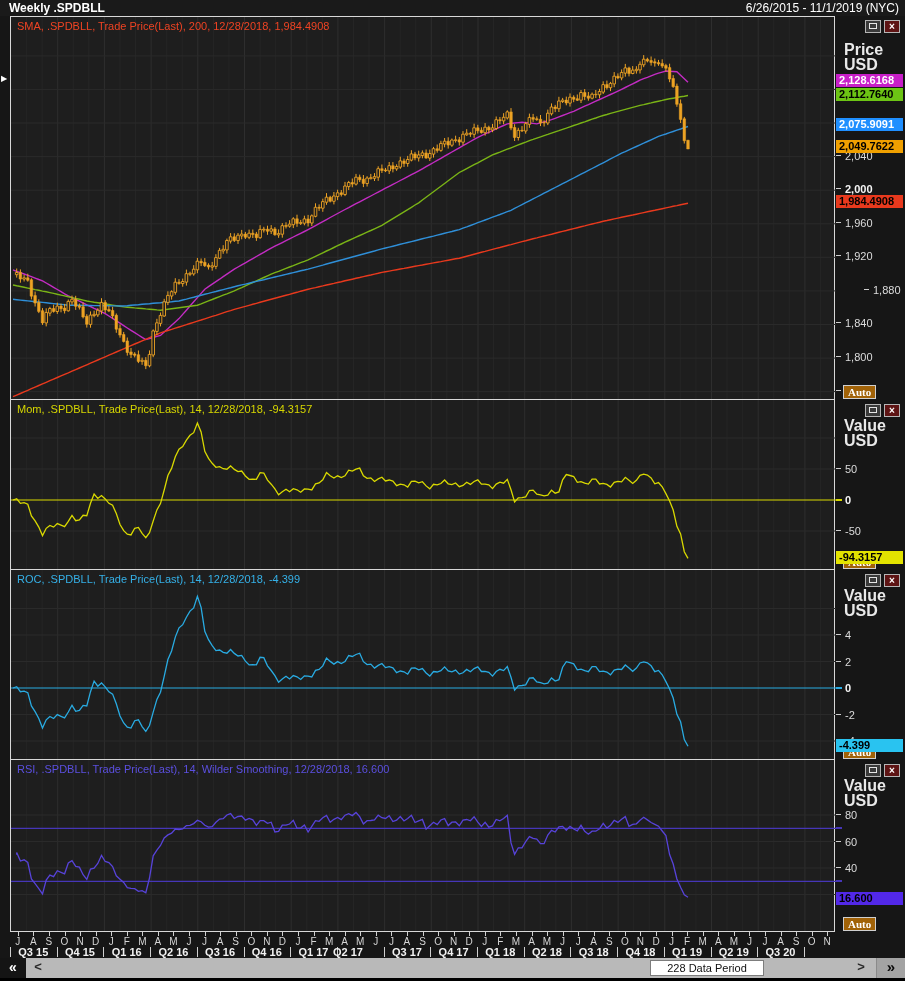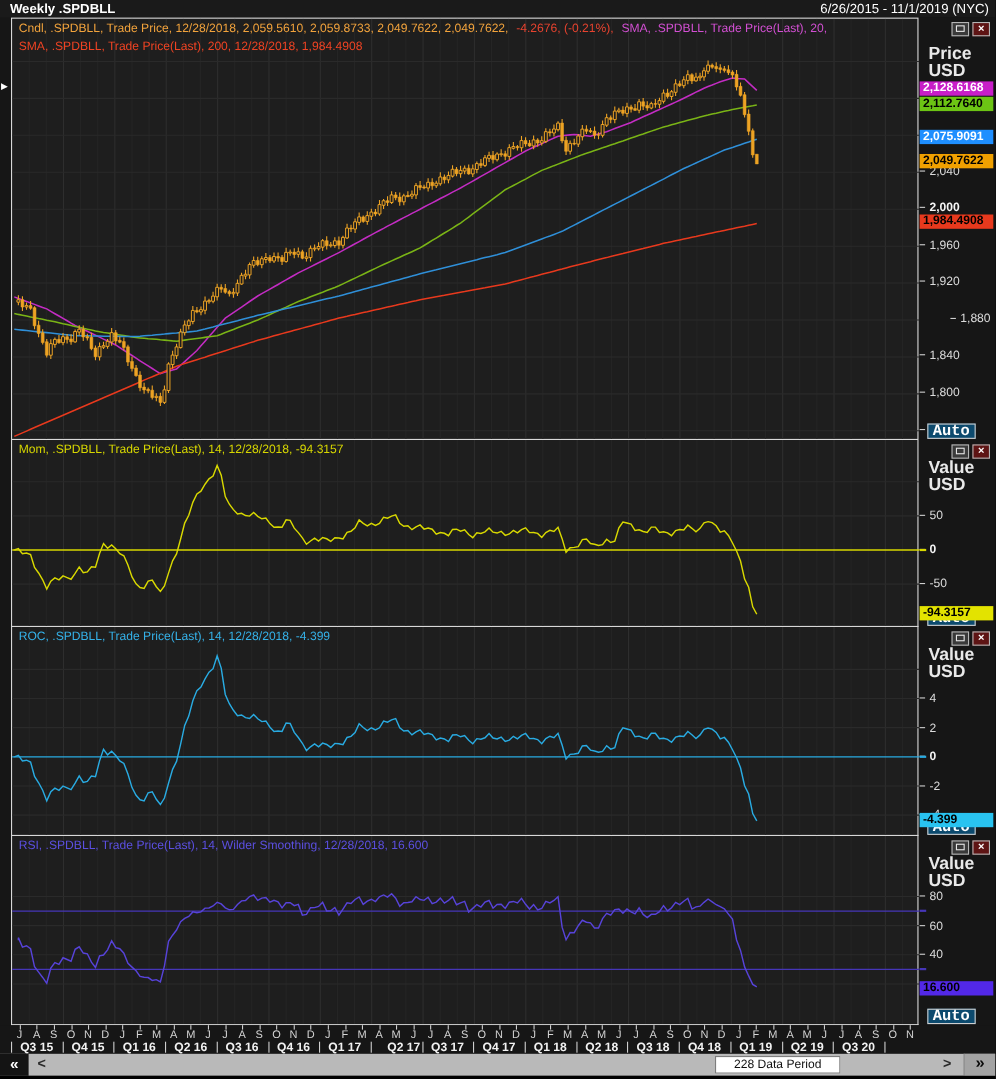--- a/index.html
+++ b/index.html
@@ -30,22 +30,22 @@
   .wbtn.restore::after{content:"";display:block;width:6px;height:4px;border:1px solid #e6e6e6;margin:2px auto 0;}
   .wbtn.close{background:#5e1414;color:#fff;font-size:10px;line-height:11px;font-weight:bold;}
   .tick{position:absolute;left:0;height:12px;white-space:nowrap;}
   .tick .dash{position:absolute;left:0;top:5px;width:5px;height:1px;background:#cfcfcf;}
   .tick .lbl{margin-left:9px;color:#dcdcdc;font-size:11px;}
   .tick .lbl.b{font-weight:bold;color:#f5f5f5;}
   .mark{position:absolute;left:0;width:6px;height:2px;}
   .badge{position:absolute;left:0;right:2px;height:13px;line-height:13px;padding-left:3px;
          font-size:11px;font-weight:bold;z-index:3;white-space:nowrap;}
   .auto{position:absolute;bottom:1px;left:7px;height:14px;line-height:12px;padding:0 4px;
-        background:#0c4a6e;border:1px solid #cfcfcf;color:#fff;font-weight:bold;font-size:14px;
-        font-family:Liberation Mono, monospace;z-index:2;}
+        background:#a16207;border:1px solid #cfcfcf;color:#fff;font-weight:bold;font-size:11px;
+        font-family:Liberation Serif, serif;z-index:2;}
   
   #xaxis{position:absolute;left:0;top:932px;width:905px;height:26px;background:#161616;}
   .mtick{position:absolute;top:0;width:1px;height:4px;background:#cfcfcf;}
   .mlbl{position:absolute;top:4px;width:12px;text-align:center;font-size:10px;color:#d5d5d5;}
   .qsep{position:absolute;top:15px;width:1px;height:10px;background:#cfcfcf;}
   .qlbl{position:absolute;top:14px;width:52px;text-align:center;font-size:11px;font-weight:bold;color:#f2f2f2;}
   
   #scrollbar{position:absolute;left:0;top:958px;width:905px;height:20px;background:#b9b9b9;}
   #sb-ll{position:absolute;left:0;top:0;width:26px;height:20px;background:#141414;color:#fff;
          font-size:14px;font-weight:bold;text-align:center;line-height:18px;}
@@ -140,23 +140,20 @@
           <line x1="0" y1="374.6" x2="825" y2="374.6" stroke="#2a2a2a" stroke-width="1"></line>
           <polyline points="2.0,252.9 5.7,254.3 9.4,255.7 13.1,257.0 16.8,258.4 20.4,259.7 24.1,261.1 27.8,262.5 31.5,263.8 35.2,266.0 38.9,268.2 42.6,270.3 46.3,272.5 50.0,274.6 53.6,276.8 57.3,278.9 61.0,280.7 64.7,282.5 68.4,284.2 72.1,286.0 75.8,287.8 79.5,289.5 83.1,291.3 86.8,293.0 90.5,294.8 94.2,296.6 97.9,299.0 101.6,301.4 105.3,303.8 109.0,306.2 112.7,308.6 116.3,311.0 120.0,313.4 123.7,315.7 127.4,318.0 131.1,320.3 134.8,322.6 138.5,321.5 142.2,320.5 145.9,319.4 149.5,318.4 153.2,315.0 156.9,311.7 160.6,308.3 164.3,305.0 168.0,301.6 171.7,297.4 175.4,293.2 179.0,289.0 182.7,284.8 186.4,280.6 190.1,276.4 193.8,272.2 197.5,269.7 201.2,267.2 204.9,264.7 208.6,262.2 212.2,259.6 215.9,257.1 219.6,254.6 223.3,252.1 227.0,250.0 230.7,247.9 234.4,245.8 238.1,243.7 241.8,241.6 245.4,239.5 249.1,237.4 252.8,235.3 256.5,233.2 260.2,231.1 263.9,229.2 267.6,227.4 271.3,225.6 275.0,223.7 278.6,221.9 282.3,220.0 286.0,218.2 289.7,216.3 293.4,214.5 297.1,212.6 300.8,210.6 304.5,208.6 308.1,206.6 311.8,204.6 315.5,202.6 319.2,200.5 322.9,198.5 326.6,196.5 330.3,194.5 334.0,192.5 337.7,190.6 341.3,188.6 345.0,186.7 348.7,184.8 352.4,182.8 356.1,180.9 359.8,179.0 363.5,177.0 367.2,175.1 370.9,173.2 374.5,171.2 378.2,169.3 381.9,167.4 385.6,165.5 389.3,163.5 393.0,161.6 396.7,159.7 400.4,157.7 404.0,155.8 407.7,153.9 411.4,151.8 415.1,149.7 418.8,147.6 422.5,145.5 426.2,143.4 429.9,141.3 433.6,139.2 437.2,137.1 440.9,135.0 444.6,132.9 448.3,130.8 452.0,128.7 455.7,126.6 459.4,124.5 463.1,122.4 466.8,120.3 470.4,118.6 474.1,116.9 477.8,115.3 481.5,113.6 485.2,111.9 488.9,110.2 492.6,108.5 496.3,106.9 500.0,106.4 503.6,106.0 507.3,105.6 511.0,105.2 514.7,105.6 518.4,106.0 522.1,106.4 525.8,106.9 529.5,105.8 533.1,104.8 536.8,103.7 540.5,102.7 544.2,101.3 547.9,99.9 551.6,98.5 555.3,97.1 559.0,95.7 562.7,94.3 566.3,92.6 570.0,90.9 573.7,89.2 577.4,87.6 581.1,85.9 584.8,84.2 588.5,82.5 592.2,80.8 595.9,79.2 599.5,77.5 603.2,75.8 606.9,74.1 610.6,72.3 614.3,70.5 618.0,68.7 621.7,66.8 625.4,65.0 629.0,63.2 632.7,61.7 636.4,60.3 640.1,58.8 643.8,57.3 647.5,56.2 651.2,55.1 654.9,54.0 658.6,54.3 662.2,54.5 665.9,54.8 669.6,58.3 673.3,61.7 677.0,65.2" fill="none" stroke="#c32cc3" stroke-width="1.4"></polyline>
           <polyline points="2.0,268.0 5.7,268.8 9.4,269.5 13.1,270.3 16.8,271.1 20.4,271.8 24.1,272.6 27.8,273.3 31.5,274.1 35.2,274.8 38.9,275.6 42.6,276.4 46.3,277.3 50.0,278.1 53.6,278.9 57.3,279.8 61.0,280.6 64.7,281.5 68.4,282.3 72.1,283.1 75.8,284.0 79.5,284.6 83.1,285.2 86.8,285.7 90.5,286.3 94.2,286.9 97.9,287.5 101.6,288.1 105.3,288.7 109.0,289.3 112.7,289.9 116.3,290.2 120.0,290.5 123.7,290.9 127.4,291.2 131.1,291.5 134.8,291.9 138.5,292.2 142.2,292.5 145.9,292.9 149.5,293.2 153.2,292.7 156.9,292.2 160.6,291.7 164.3,291.2 168.0,290.7 171.7,290.2 175.4,289.7 179.0,289.2 182.7,288.7 186.4,288.2 190.1,286.8 193.8,285.3 197.5,283.9 201.2,282.5 204.9,281.0 208.6,279.6 212.2,278.2 215.9,276.8 219.6,275.3 223.3,273.9 227.0,272.2 230.7,270.6 234.4,268.9 238.1,267.2 241.8,265.5 245.4,263.8 249.1,262.2 252.8,260.5 256.5,258.8 260.2,257.1 263.9,255.7 267.6,254.3 271.3,252.8 275.0,251.4 278.6,250.0 282.3,248.6 286.0,247.1 289.7,245.7 293.4,244.3 297.1,242.8 300.8,241.1 304.5,239.3 308.1,237.6 311.8,235.8 315.5,234.0 319.2,232.3 322.9,230.5 326.6,228.7 330.3,227.0 334.0,225.2 337.7,223.5 341.3,221.9 345.0,220.2 348.7,218.5 352.4,216.8 356.1,215.1 359.8,213.5 363.5,211.8 367.2,210.1 370.9,208.4 374.5,206.2 378.2,203.9 381.9,201.6 385.6,199.4 389.3,197.1 393.0,194.8 396.7,192.6 400.4,190.3 404.0,188.0 407.7,185.8 411.4,183.0 415.1,180.3 418.8,177.5 422.5,174.8 426.2,172.0 429.9,169.3 433.6,166.5 437.2,163.8 440.9,161.0 444.6,158.3 448.3,155.5 452.0,153.6 455.7,151.6 459.4,149.7 463.1,147.7 466.8,145.8 470.4,143.8 474.1,141.8 477.8,139.9 481.5,137.9 485.2,136.5 488.9,135.1 492.6,133.6 496.3,132.2 500.0,130.8 503.6,129.4 507.3,127.9 511.0,126.5 514.7,125.1 518.4,123.6 522.1,122.4 525.8,121.1 529.5,119.9 533.1,118.6 536.8,117.4 540.5,116.1 544.2,114.8 547.9,113.6 551.6,112.3 555.3,111.1 559.0,109.8 562.7,108.5 566.3,107.3 570.0,106.0 573.7,104.8 577.4,103.5 581.1,102.2 584.8,101.0 588.5,99.7 592.2,98.5 595.9,97.5 599.5,96.4 603.2,95.4 606.9,94.4 610.6,93.4 614.3,92.4 618.0,91.4 621.7,90.4 625.4,89.4 629.0,88.4 632.7,87.6 636.4,86.7 640.1,85.9 643.8,85.0 647.5,84.2 651.2,83.4 654.9,82.5 658.6,81.8 662.2,81.2 665.9,80.5 669.6,79.8 673.3,79.2 677.0,78.5" fill="none" stroke="#7ab416" stroke-width="1.4"></polyline>
           <polyline points="2.0,282.3 5.7,282.7 9.4,283.1 13.1,283.5 16.8,283.9 20.4,284.3 24.1,284.7 27.8,285.0 31.5,285.4 35.2,285.8 38.9,286.2 42.6,286.6 46.3,287.0 50.0,287.4 53.6,287.8 57.3,288.2 61.0,288.2 64.7,288.3 68.4,288.3 72.1,288.4 75.8,288.5 79.5,288.5 83.1,288.6 86.8,288.6 90.5,288.7 94.2,288.7 97.9,288.8 101.6,288.9 105.3,288.9 109.0,289.0 112.7,289.0 116.3,288.7 120.0,288.3 123.7,288.0 127.4,287.7 131.1,287.3 134.8,287.0 138.5,286.7 142.2,286.3 145.9,286.0 149.5,285.7 153.2,285.3 156.9,285.0 160.6,284.7 164.3,284.3 168.0,284.0 171.7,283.0 175.4,282.1 179.0,281.1 182.7,280.2 186.4,279.2 190.1,278.3 193.8,277.3 197.5,276.4 201.2,275.4 204.9,274.5 208.6,273.5 212.2,272.6 215.9,271.6 219.6,270.7 223.3,269.7 227.0,268.8 230.7,267.9 234.4,267.1 238.1,266.2 241.8,265.3 245.4,264.4 249.1,263.5 252.8,262.7 256.5,261.8 260.2,260.9 263.9,260.0 267.6,259.1 271.3,258.3 275.0,257.4 278.6,256.5 282.3,255.6 286.0,254.7 289.7,253.8 293.4,253.0 297.1,252.1 300.8,251.1 304.5,250.1 308.1,249.1 311.8,248.1 315.5,247.0 319.2,246.0 322.9,245.0 326.6,244.0 330.3,243.0 334.0,242.0 337.7,241.0 341.3,240.0 345.0,239.0 348.7,238.0 352.4,237.0 356.1,236.0 359.8,235.0 363.5,234.0 367.2,232.9 370.9,231.9 374.5,231.0 378.2,230.1 381.9,229.2 385.6,228.3 389.3,227.3 393.0,226.4 396.7,225.5 400.4,224.6 404.0,223.7 407.7,222.7 411.4,221.8 415.1,220.9 418.8,220.0 422.5,219.1 426.2,218.1 429.9,217.2 433.6,216.3 437.2,215.4 440.9,214.5 444.6,213.5 448.3,212.6 452.0,211.2 455.7,209.9 459.4,208.5 463.1,207.1 466.8,205.7 470.4,204.4 474.1,203.0 477.8,201.6 481.5,200.2 485.2,198.8 488.9,197.5 492.6,196.1 496.3,194.7 500.0,193.3 503.6,191.4 507.3,189.5 511.0,187.6 514.7,185.7 518.4,183.8 522.1,181.9 525.8,180.0 529.5,178.1 533.1,176.2 536.8,174.3 540.5,172.4 544.2,170.5 547.9,168.6 551.6,166.7 555.3,164.8 559.0,162.9 562.7,161.0 566.3,159.1 570.0,157.2 573.7,155.3 577.4,153.4 581.1,151.5 584.8,149.6 588.5,147.7 592.2,145.8 595.9,143.8 599.5,141.9 603.2,140.0 606.9,138.1 610.6,136.2 614.3,134.6 618.0,132.9 621.7,131.2 625.4,129.5 629.0,127.8 632.7,126.2 636.4,124.5 640.1,122.8 643.8,121.1 647.5,119.4 651.2,118.2 654.9,117.0 658.6,115.7 662.2,114.5 665.9,113.2 669.6,112.0 673.3,110.7 677.0,109.5" fill="none" stroke="#2f8fd8" stroke-width="1.4"></polyline>
           <polyline points="2.0,379.7 5.7,378.1 9.4,376.5 13.1,374.9 16.8,373.3 20.4,371.7 24.1,370.1 27.8,368.5 31.5,366.9 35.2,365.3 38.9,363.7 42.6,362.1 46.3,360.5 50.0,358.9 53.6,357.3 57.3,355.8 61.0,354.2 64.7,352.6 68.4,351.0 72.1,349.4 75.8,347.8 79.5,346.2 83.1,344.6 86.8,343.0 90.5,341.4 94.2,339.8 97.9,338.2 101.6,336.6 105.3,335.0 109.0,333.4 112.7,331.8 116.3,330.2 120.0,328.6 123.7,327.0 127.4,325.5 131.1,323.9 134.8,322.3 138.5,320.7 142.2,319.1 145.9,317.5 149.5,315.9 153.2,314.7 156.9,313.5 160.6,312.4 164.3,311.2 168.0,310.0 171.7,308.8 175.4,307.7 179.0,306.5 182.7,305.3 186.4,304.1 190.1,303.0 193.8,301.8 197.5,300.6 201.2,299.4 204.9,298.3 208.6,297.1 212.2,295.9 215.9,294.7 219.6,293.6 223.3,292.4 227.0,291.4 230.7,290.4 234.4,289.4 238.1,288.3 241.8,287.3 245.4,286.3 249.1,285.3 252.8,284.3 256.5,283.3 260.2,282.3 263.9,281.3 267.6,280.3 271.3,279.3 275.0,278.3 278.6,277.3 282.3,276.3 286.0,275.3 289.7,274.2 293.4,273.2 297.1,272.2 300.8,271.4 304.5,270.6 308.1,269.7 311.8,268.9 315.5,268.0 319.2,267.2 322.9,266.4 326.6,265.5 330.3,264.7 334.0,263.8 337.7,263.0 341.3,262.2 345.0,261.3 348.7,260.5 352.4,259.6 356.1,258.8 359.8,258.0 363.5,257.1 367.2,256.3 370.9,255.4 374.5,254.8 378.2,254.1 381.9,253.4 385.6,252.7 389.3,252.0 393.0,251.4 396.7,250.7 400.4,250.0 404.0,249.3 407.7,248.6 411.4,248.0 415.1,247.3 418.8,246.6 422.5,245.9 426.2,245.2 429.9,244.6 433.6,243.9 437.2,243.2 440.9,242.5 444.6,241.8 448.3,241.2 452.0,240.2 455.7,239.2 459.4,238.3 463.1,237.3 466.8,236.3 470.4,235.3 474.1,234.4 477.8,233.4 481.5,232.4 485.2,231.4 488.9,230.5 492.6,229.5 496.3,228.5 500.0,227.6 503.6,226.6 507.3,225.6 511.0,224.6 514.7,223.7 518.4,222.7 522.1,221.8 525.8,220.9 529.5,219.9 533.1,219.0 536.8,218.1 540.5,217.2 544.2,216.2 547.9,215.3 551.6,214.4 555.3,213.5 559.0,212.5 562.7,211.6 566.3,210.7 570.0,209.8 573.7,208.9 577.4,207.9 581.1,207.0 584.8,206.1 588.5,205.2 592.2,204.2 595.9,203.5 599.5,202.7 603.2,201.9 606.9,201.1 610.6,200.3 614.3,199.5 618.0,198.7 621.7,198.0 625.4,197.2 629.0,196.4 632.7,195.6 636.4,194.8 640.1,194.0 643.8,193.3 647.5,192.5 651.2,191.7 654.9,190.9 658.6,190.1 662.2,189.3 665.9,188.6 669.6,187.8 673.3,187.0 677.0,186.2" fill="none" stroke="#e8391d" stroke-width="1.4"></polyline>
           <path d="M5.7 260.6L5.7 251.5M9.4 265.7L9.4 252.4M13.1 264.5L13.1 257.9M16.8 264.7L16.8 256.7M20.4 282.4L20.4 261.3M24.1 289.5L24.1 274.6M27.8 296.1L27.8 282.3M31.5 307.9L31.5 291.1M35.2 309.4L35.2 291.3M38.9 299.2L38.9 289.8M42.6 295.6L42.6 287.6M46.3 296.9L46.3 285.7M50.0 295.3L50.0 286.6M53.6 296.5L53.6 286.9M57.3 294.6L57.3 282.5M61.0 287.9L61.0 278.6M64.7 292.9L64.7 278.8M68.4 292.5L68.4 286.5M72.1 301.4L72.1 285.5M75.8 310.6L75.8 297.2M79.5 310.7L79.5 294.4M83.1 300.3L83.1 293.7M86.8 300.0L86.8 291.2M90.5 297.4L90.5 281.2M94.2 296.1L94.2 283.1M97.9 295.1L97.9 288.9M101.6 301.6L101.6 289.8M105.3 315.8L105.3 296.5M109.0 320.7L109.0 307.4M112.7 325.5L112.7 314.9M116.3 338.6L116.3 320.5M120.0 341.0L120.0 331.0M123.7 340.4L123.7 335.2M127.4 346.1L127.4 333.5M131.1 347.8L131.1 340.6M134.8 352.1L134.8 340.1M138.5 350.3L138.5 333.4M142.2 340.2L142.2 312.4M145.9 318.0L145.9 301.8M149.5 309.4L149.5 295.5M153.2 299.8L153.2 281.8M156.9 288.1L156.9 274.3M160.6 282.6L160.6 273.3M164.3 277.7L164.3 261.2M168.0 267.7L168.0 262.1M171.7 269.7L171.7 261.6M175.4 268.6L175.4 252.6M179.0 259.2L179.0 254.7M182.7 258.7L182.7 248.2M186.4 256.2L186.4 240.9M190.1 249.1L190.1 241.5M193.8 250.0L193.8 241.1M197.5 252.5L197.5 246.3M201.2 253.7L201.2 244.9M204.9 252.2L204.9 237.2M208.6 241.9L208.6 230.9M212.2 236.8L212.2 228.2M215.9 236.5L215.9 221.6M219.6 226.5L219.6 216.1M223.3 225.0L223.3 216.3M227.0 226.9L227.0 216.0M230.7 222.3L230.7 212.9M234.4 222.0L234.4 214.9M238.1 222.2L238.1 212.6M241.8 221.0L241.8 212.5M245.4 223.9L245.4 214.9M249.1 221.8L249.1 208.2M252.8 215.5L252.8 209.8M256.5 217.8L256.5 208.7M260.2 217.0L260.2 208.1M263.9 218.7L263.9 210.1M267.6 220.8L267.6 212.4M271.3 220.7L271.3 206.1M275.0 211.5L275.0 205.3M278.6 210.7L278.6 203.2M282.3 211.1L282.3 200.2M286.0 209.8L286.0 197.7M289.7 208.0L289.7 202.9M293.4 208.3L293.4 198.7M297.1 209.5L297.1 197.9M300.8 209.0L300.8 197.4M304.5 200.3L304.5 186.3M308.1 193.9L308.1 187.4M311.8 194.8L311.8 181.7M315.5 187.8L315.5 176.1M319.2 185.4L319.2 178.8M322.9 187.4L322.9 175.0M326.6 183.1L326.6 172.7M330.3 179.5L330.3 173.0M334.0 179.1L334.0 164.9M337.7 173.0L337.7 163.9M341.3 170.3L341.3 161.5M345.0 168.5L345.0 156.9M348.7 165.0L348.7 157.6M352.4 170.1L352.4 158.0M356.1 169.5L356.1 159.2M359.8 162.4L359.8 156.9M363.5 164.0L363.5 156.1M367.2 163.8L367.2 149.3M370.9 156.0L370.9 147.5M374.5 155.1L374.5 150.9M378.2 157.0L378.2 145.0M381.9 155.4L381.9 145.1M385.6 153.8L385.6 147.3M389.3 151.9L389.3 139.7M393.0 149.9L393.0 141.6M396.7 149.7L396.7 138.9M400.4 144.4L400.4 133.2M404.0 143.3L404.0 134.9M407.7 144.5L407.7 133.7M411.4 141.3L411.4 133.4M415.1 141.8L415.1 132.5M418.8 144.0L418.8 132.6M422.5 140.6L422.5 129.9M426.2 135.7L426.2 127.5M429.9 134.8L429.9 123.8M433.6 130.3L433.6 121.0M437.2 131.6L437.2 120.3M440.9 129.9L440.9 121.5M444.6 125.6L444.6 118.7M448.3 128.6L448.3 120.0M452.0 128.2L452.0 114.1M455.7 118.9L455.7 112.2M459.4 119.9L459.4 114.9M463.1 120.9L463.1 106.7M466.8 116.5L466.8 107.8M470.4 116.5L470.4 110.3M474.1 118.7L474.1 106.1M477.8 116.5L477.8 108.7M481.5 115.2L481.5 106.9M485.2 113.0L485.2 99.5M488.9 107.2L488.9 100.0M492.6 107.2L492.6 96.2M496.3 102.5L496.3 93.3M500.0 113.2L500.0 91.1M503.6 124.0L503.6 107.2M507.3 123.5L507.3 110.8M511.0 115.0L511.0 109.1M514.7 116.7L514.7 104.8M518.4 110.8L518.4 96.6M522.1 104.9L522.1 96.9M525.8 103.8L525.8 99.4M529.5 109.1L529.5 98.0M533.1 109.5L533.1 103.3M536.8 108.1L536.8 92.6M540.5 98.5L540.5 86.4M544.2 95.1L544.2 87.9M547.9 95.0L547.9 79.8M551.6 86.0L551.6 80.9M555.3 88.3L555.3 79.6M559.0 89.6L559.0 76.4M562.7 85.2L562.7 78.3M566.3 84.0L566.3 77.5M570.0 86.0L570.0 73.0M573.7 83.1L573.7 72.1M577.4 83.7L577.4 75.0M581.1 82.4L581.1 75.5M584.8 81.0L584.8 73.0M588.5 81.3L588.5 71.8M592.2 77.0L592.2 64.3M595.9 72.5L595.9 63.6M599.5 74.1L599.5 64.9M603.2 70.2L603.2 55.1M606.9 62.2L606.9 56.4M610.6 63.3L610.6 52.4M614.3 59.7L614.3 46.9M618.0 59.4L618.0 49.7M621.7 57.3L621.7 49.1M625.4 56.6L625.4 49.2M629.0 56.5L629.0 44.4M632.7 50.2L632.7 38.1M636.4 45.4L636.4 40.7M640.1 48.6L640.1 39.5M643.8 49.6L643.8 41.5M647.5 48.8L647.5 42.9M651.2 51.1L651.2 42.3M654.9 54.7L654.9 46.8M658.6 65.2L658.6 46.7M662.2 70.8L662.2 58.1M665.9 89.8L665.9 66.6M669.6 106.0L669.6 82.5M673.3 126.5L673.3 99.9M677.0 131.4L677.0 122.9" stroke="#eda324" stroke-width="1" fill="none"></path>
           <path d="M4.4 255.5h2.6v2.2h-2.6ZM11.8 260.8h2.6v1.3h-2.6ZM33.9 295.4h2.6v10.5h-2.6ZM37.6 291.5h2.6v4.6h-2.6ZM45.0 289.1h2.6v5.4h-2.6ZM56.0 284.4h2.6v9.4h-2.6ZM59.7 282.3h2.6v2.6h-2.6ZM78.2 298.1h2.6v9.3h-2.6ZM81.8 297.3h2.6v1.3h-2.6ZM85.5 293.3h2.6v4.6h-2.6ZM89.2 285.4h2.6v8.5h-2.6ZM129.8 343.3h2.6v1.1h-2.6ZM137.2 337.4h2.6v11.4h-2.6ZM140.9 313.9h2.6v24.1h-2.6ZM144.6 305.8h2.6v8.6h-2.6ZM148.2 298.4h2.6v8.0h-2.6ZM151.9 284.8h2.6v14.2h-2.6ZM155.6 278.4h2.6v7.0h-2.6ZM159.3 274.7h2.6v4.3h-2.6ZM163.0 265.2h2.6v10.1h-2.6ZM170.4 264.5h2.6v2.1h-2.6ZM174.1 256.7h2.6v8.4h-2.6ZM177.7 256.3h2.6v1.0h-2.6ZM181.4 252.2h2.6v4.7h-2.6ZM185.1 244.2h2.6v8.6h-2.6ZM199.9 248.8h2.6v1.3h-2.6ZM203.6 240.6h2.6v8.8h-2.6ZM207.3 233.3h2.6v7.9h-2.6ZM210.9 232.3h2.6v1.6h-2.6ZM214.6 223.5h2.6v9.4h-2.6ZM218.3 219.8h2.6v4.3h-2.6ZM225.7 218.2h2.6v5.4h-2.6ZM229.4 217.1h2.6v1.8h-2.6ZM236.8 216.2h2.6v4.1h-2.6ZM247.8 212.4h2.6v8.3h-2.6ZM251.5 212.2h2.6v0.8h-2.6ZM258.9 211.9h2.6v2.3h-2.6ZM266.3 216.6h2.6v1.3h-2.6ZM270.0 208.7h2.6v8.5h-2.6ZM273.7 208.6h2.6v0.7h-2.6ZM277.3 207.1h2.6v2.1h-2.6ZM281.0 201.8h2.6v5.9h-2.6ZM288.4 205.6h2.6v0.8h-2.6ZM292.1 201.9h2.6v4.3h-2.6ZM299.5 198.8h2.6v7.2h-2.6ZM303.2 190.3h2.6v9.0h-2.6ZM310.5 184.6h2.6v6.6h-2.6ZM314.2 180.2h2.6v5.0h-2.6ZM321.6 179.0h2.6v5.3h-2.6ZM325.3 175.8h2.6v3.8h-2.6ZM332.7 169.0h2.6v8.5h-2.6ZM336.4 165.5h2.6v4.1h-2.6ZM343.7 160.2h2.6v6.9h-2.6ZM354.8 161.0h2.6v5.5h-2.6ZM358.5 160.7h2.6v1.0h-2.6ZM362.2 159.6h2.6v1.7h-2.6ZM365.9 151.7h2.6v8.5h-2.6ZM376.9 148.7h2.6v5.2h-2.6ZM384.3 149.5h2.6v2.4h-2.6ZM388.0 143.9h2.6v6.2h-2.6ZM395.4 142.5h2.6v4.0h-2.6ZM399.1 136.9h2.6v6.2h-2.6ZM406.4 137.9h2.6v3.0h-2.6ZM410.1 135.9h2.6v2.6h-2.6ZM417.5 136.5h2.6v4.6h-2.6ZM421.2 131.7h2.6v5.4h-2.6ZM428.6 126.4h2.6v7.0h-2.6ZM432.3 124.2h2.6v2.8h-2.6ZM439.6 123.0h2.6v5.2h-2.6ZM443.3 122.8h2.6v0.8h-2.6ZM450.7 117.2h2.6v8.0h-2.6ZM454.4 116.2h2.6v1.6h-2.6ZM461.8 110.8h2.6v6.5h-2.6ZM472.8 110.2h2.6v5.5h-2.6ZM480.2 110.9h2.6v2.1h-2.6ZM483.9 102.7h2.6v8.8h-2.6ZM491.3 100.3h2.6v3.6h-2.6ZM495.0 94.9h2.6v6.0h-2.6ZM506.0 113.3h2.6v7.2h-2.6ZM513.4 106.6h2.6v7.4h-2.6ZM517.1 100.4h2.6v6.9h-2.6ZM535.5 96.2h2.6v9.8h-2.6ZM539.2 90.0h2.6v6.8h-2.6ZM546.6 84.0h2.6v7.7h-2.6ZM550.3 83.1h2.6v1.4h-2.6ZM557.7 80.2h2.6v5.9h-2.6ZM568.7 75.5h2.6v7.7h-2.6ZM579.8 77.2h2.6v4.0h-2.6ZM587.2 74.5h2.6v3.3h-2.6ZM590.9 67.6h2.6v7.5h-2.6ZM598.2 66.4h2.6v4.3h-2.6ZM601.9 59.2h2.6v7.7h-2.6ZM609.3 55.5h2.6v5.4h-2.6ZM613.0 50.9h2.6v5.2h-2.6ZM620.4 53.1h2.6v3.4h-2.6ZM624.1 52.3h2.6v1.4h-2.6ZM627.7 47.3h2.6v5.6h-2.6ZM631.4 42.2h2.6v5.6h-2.6Z" fill="#1e1e1e" stroke="#eda324" stroke-width="0.9"></path>
           <path d="M8.1 255.5h2.6v6.6h-2.6ZM15.5 260.8h2.6v2.5h-2.6ZM19.1 262.7h2.6v16.5h-2.6ZM22.8 278.6h2.6v7.5h-2.6ZM26.5 285.5h2.6v8.9h-2.6ZM30.2 293.7h2.6v12.2h-2.6ZM41.3 291.5h2.6v3.0h-2.6ZM48.7 289.1h2.6v2.6h-2.6ZM52.3 291.1h2.6v2.6h-2.6ZM63.4 282.3h2.6v7.0h-2.6ZM67.1 288.8h2.6v1.5h-2.6ZM70.8 289.7h2.6v10.3h-2.6ZM74.5 299.3h2.6v8.0h-2.6ZM92.9 285.4h2.6v7.6h-2.6ZM96.6 292.4h2.6v1.7h-2.6ZM100.3 293.5h2.6v5.4h-2.6ZM104.0 298.3h2.6v13.9h-2.6ZM107.7 311.6h2.6v6.5h-2.6ZM111.4 317.5h2.6v7.0h-2.6ZM115.0 323.9h2.6v11.6h-2.6ZM118.7 334.9h2.6v2.6h-2.6ZM122.4 336.9h2.6v1.4h-2.6ZM126.1 337.7h2.6v6.7h-2.6ZM133.5 343.3h2.6v5.5h-2.6ZM166.7 265.2h2.6v1.4h-2.6ZM188.8 244.2h2.6v1.7h-2.6ZM192.5 245.3h2.6v3.4h-2.6ZM196.2 248.1h2.6v2.0h-2.6ZM222.0 219.8h2.6v3.8h-2.6ZM233.1 217.1h2.6v3.2h-2.6ZM240.5 216.2h2.6v1.4h-2.6ZM244.1 216.9h2.6v3.8h-2.6ZM255.2 212.2h2.6v2.1h-2.6ZM262.6 211.9h2.6v5.9h-2.6ZM284.7 201.8h2.6v4.6h-2.6ZM295.8 201.9h2.6v4.1h-2.6ZM306.8 190.3h2.6v0.9h-2.6ZM317.9 180.2h2.6v4.1h-2.6ZM329.0 175.8h2.6v1.7h-2.6ZM340.0 165.5h2.6v1.6h-2.6ZM347.4 160.2h2.6v2.6h-2.6ZM351.1 162.2h2.6v4.3h-2.6ZM369.6 151.7h2.6v1.8h-2.6ZM373.2 152.9h2.6v1.0h-2.6ZM380.6 148.7h2.6v3.2h-2.6ZM391.7 143.9h2.6v2.6h-2.6ZM402.7 136.9h2.6v4.0h-2.6ZM413.8 135.9h2.6v5.2h-2.6ZM424.9 131.7h2.6v1.7h-2.6ZM435.9 124.2h2.6v3.9h-2.6ZM447.0 122.8h2.6v2.3h-2.6ZM458.1 116.2h2.6v1.1h-2.6ZM465.5 110.8h2.6v3.0h-2.6ZM469.1 113.2h2.6v2.5h-2.6ZM476.5 110.2h2.6v2.8h-2.6ZM487.6 102.7h2.6v1.1h-2.6ZM498.7 94.9h2.6v16.2h-2.6ZM502.3 110.5h2.6v10.0h-2.6ZM509.7 113.3h2.6v0.7h-2.6ZM520.8 100.4h2.6v1.9h-2.6ZM524.5 101.7h2.6v1.0h-2.6ZM528.2 102.2h2.6v3.8h-2.6ZM531.8 105.4h2.6v0.6h-2.6ZM542.9 90.0h2.6v1.7h-2.6ZM554.0 83.1h2.6v2.9h-2.6ZM561.4 80.2h2.6v2.1h-2.6ZM565.0 81.7h2.6v1.6h-2.6ZM572.4 75.5h2.6v4.0h-2.6ZM576.1 78.9h2.6v2.3h-2.6ZM583.5 77.2h2.6v0.6h-2.6ZM594.6 67.6h2.6v3.1h-2.6ZM605.6 59.2h2.6v1.7h-2.6ZM616.7 50.9h2.6v5.7h-2.6ZM635.1 42.2h2.6v1.9h-2.6ZM638.8 43.5h2.6v1.9h-2.6ZM642.5 44.7h2.6v1.4h-2.6ZM646.2 45.6h2.6v1.4h-2.6ZM649.9 46.4h2.6v2.7h-2.6ZM653.6 48.5h2.6v2.7h-2.6ZM657.3 50.6h2.6v11.5h-2.6ZM660.9 61.5h2.6v8.2h-2.6ZM664.6 69.1h2.6v18.2h-2.6ZM668.3 86.7h2.6v15.7h-2.6ZM672.0 101.8h2.6v22.0h-2.6ZM675.7 123.2h2.6v8.8h-2.6Z" fill="#eda324" stroke="#eda324" stroke-width="0.5"></path>
         </svg>
       <div class="legend">
-        <div class="lrow">
-          <span class="seg c-candle">Cndl, .SPDBLL, Trade Price, 12/28/2018, 2,059.5610, 2,059.8733, 2,049.7622, 2,049.7622,</span><span class="seg c-loss">-4.2676, (-0.21%),</span><span class="seg c-sma20">SMA, .SPDBLL, Trade Price(Last), 20,</span>
-        </div>
         <div class="lrow">
           <span class="seg c-sma200">SMA, .SPDBLL, Trade Price(Last), 200, 12/28/2018, 1,984.4908</span>
         </div>
       </div>
     </div>
     <div class="axis" id="axis-price">
       <div class="winctl">
         <div class="wbtn restore"></div>
         <div class="wbtn close">×</div>
       </div>
@@ -556,21 +553,21 @@
       <div class="qsep" style="left: 710.5px;"></div>
       <div class="qsep" style="left: 757.2px;"></div>
       <div class="qsep" style="left: 803.9px;"></div>
       <div class="qlbl" style="left: 7.3px;">Q3 15</div>
       <div class="qlbl" style="left: 54px;">Q4 15</div>
       <div class="qlbl" style="left: 100.7px;">Q1 16</div>
       <div class="qlbl" style="left: 147.4px;">Q2 16</div>
       <div class="qlbl" style="left: 194.1px;">Q3 16</div>
       <div class="qlbl" style="left: 240.8px;">Q4 16</div>
       <div class="qlbl" style="left: 287.5px;">Q1 17</div>
-      <div class="qlbl" style="left: 341px;">Q2 17</div>
+      <div class="qlbl" style="left: 322px;">Q2 17</div>
       <div class="qlbl" style="left: 380.9px; text-align: center;">Q3 17</div>
       <div class="qlbl" style="left: 427.6px;">Q4 17</div>
       <div class="qlbl" style="left: 474.3px;">Q1 18</div>
       <div class="qlbl" style="left: 521px;">Q2 18</div>
       <div class="qlbl" style="left: 567.7px;">Q3 18</div>
       <div class="qlbl" style="left: 614.4px;">Q4 18</div>
       <div class="qlbl" style="left: 661.1px;">Q1 19</div>
       <div class="qlbl" style="left: 707.8px;">Q2 19</div>
       <div class="qlbl" style="left: 754.5px;">Q3 20</div>
     </div>

